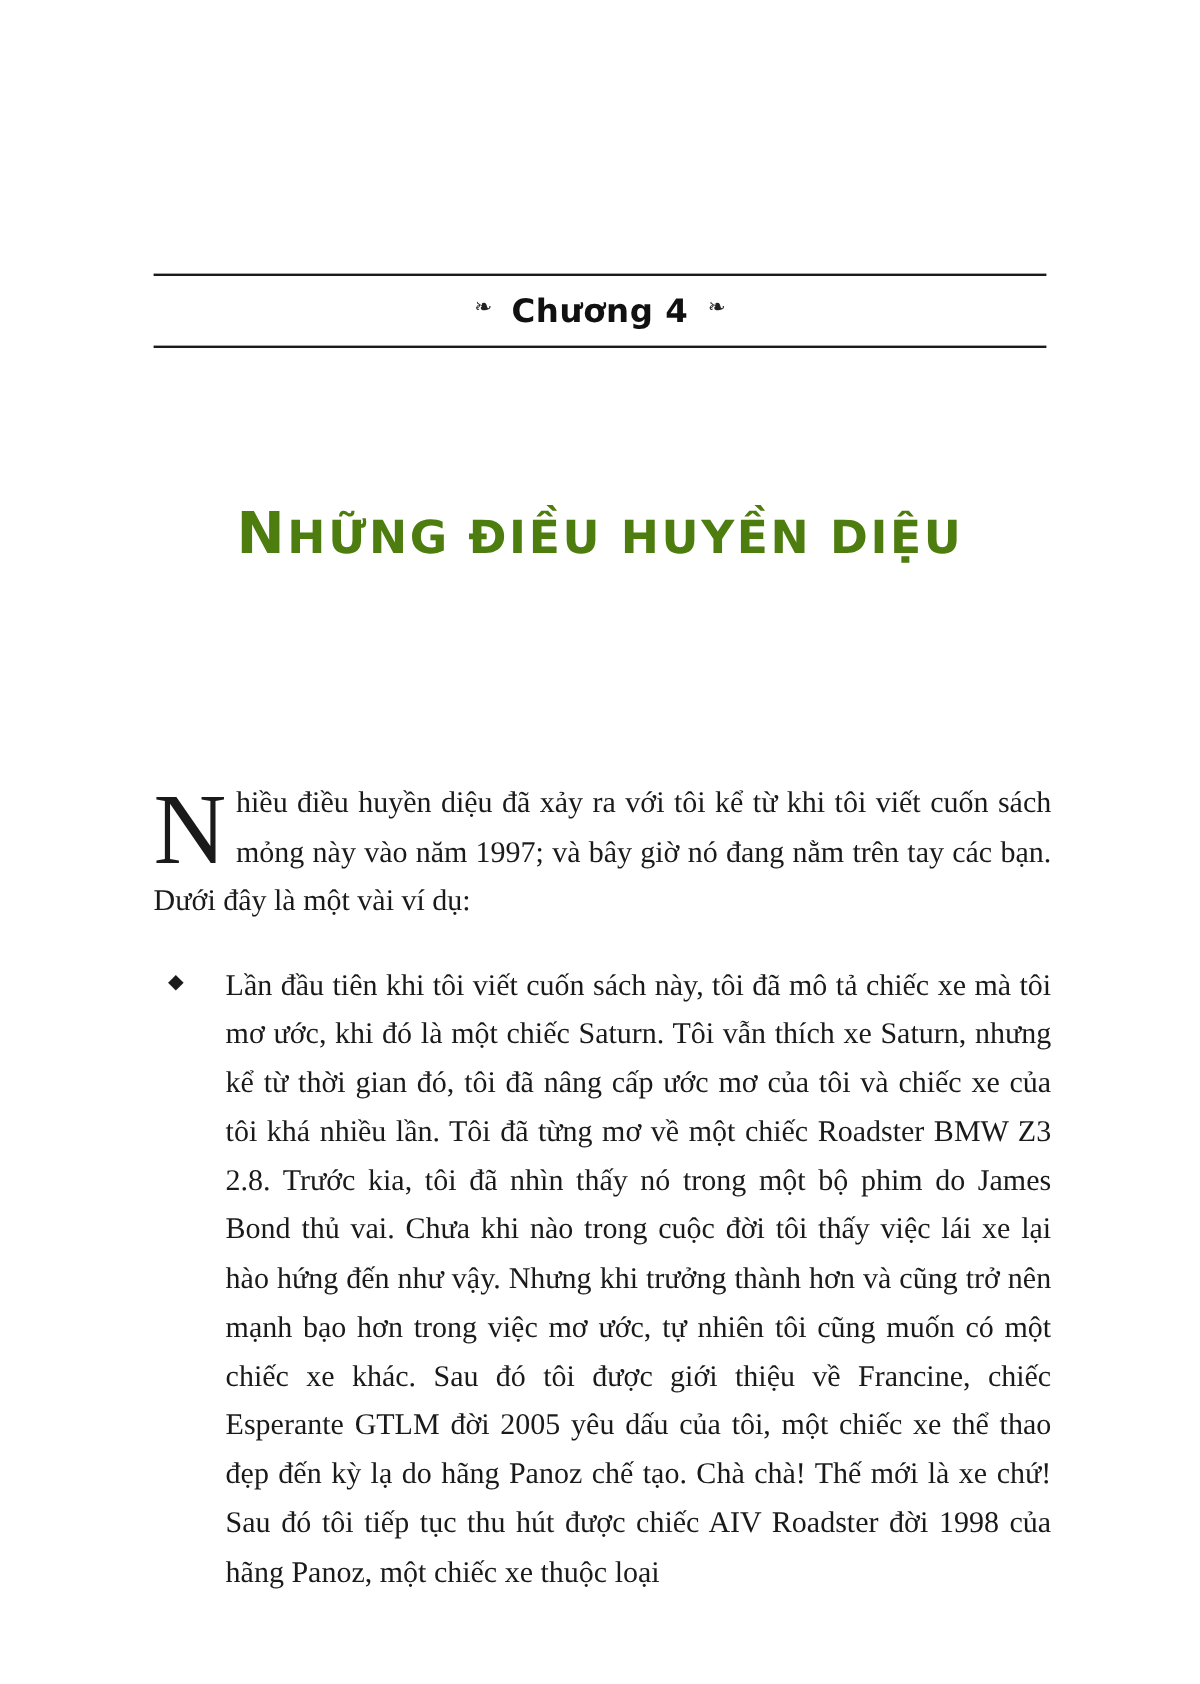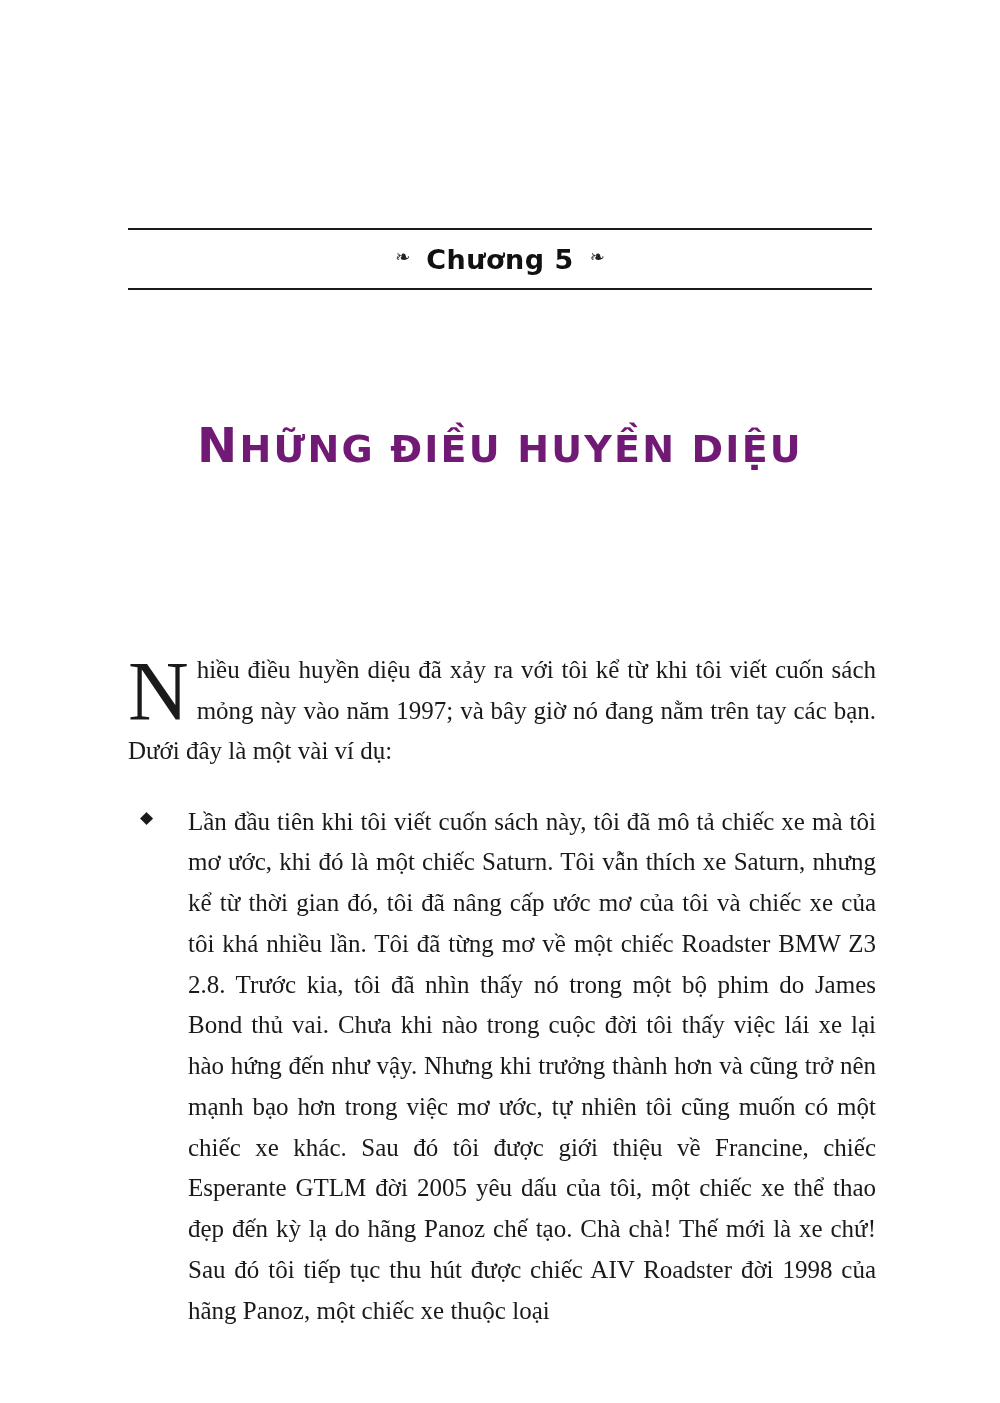--- a/index.html
+++ b/index.html
@@ -68,21 +68,21 @@
     left: 128px;
     top: 408px;
     width: 744px;
     text-align: center;
   }
   .title-line {
     font-family: "DejaVu Sans", sans-serif;
     font-weight: bold;
     font-size: 38px;
     letter-spacing: 2.2px;
-    color: #701a75;
+    color: #4d7c0f;
     line-height: 1.55;
     text-transform: uppercase;
   }
   .title-line .cap {
     font-size: 48px;
   }
 
   
   .body-block {
     position: absolute;
@@ -130,21 +130,21 @@
 </style>
 </head>
 <body>
 
 <div class="page">
 
   <div class="chapter-band">
     <div class="chapter-rule top"></div>
     <div class="chapter-inner">
       <span class="orn left">❧</span>
-      <span class="chapter-label">Chương 5</span>
+      <span class="chapter-label">Chương 4</span>
       <span class="orn right">❧</span>
     </div>
     <div class="chapter-rule bottom"></div>
   </div>
 
   <div class="title-block">
     <div class="title-line">
       <span class="cap">N</span><span>hững điều huyền diệu</span>
     </div>
   </div>

